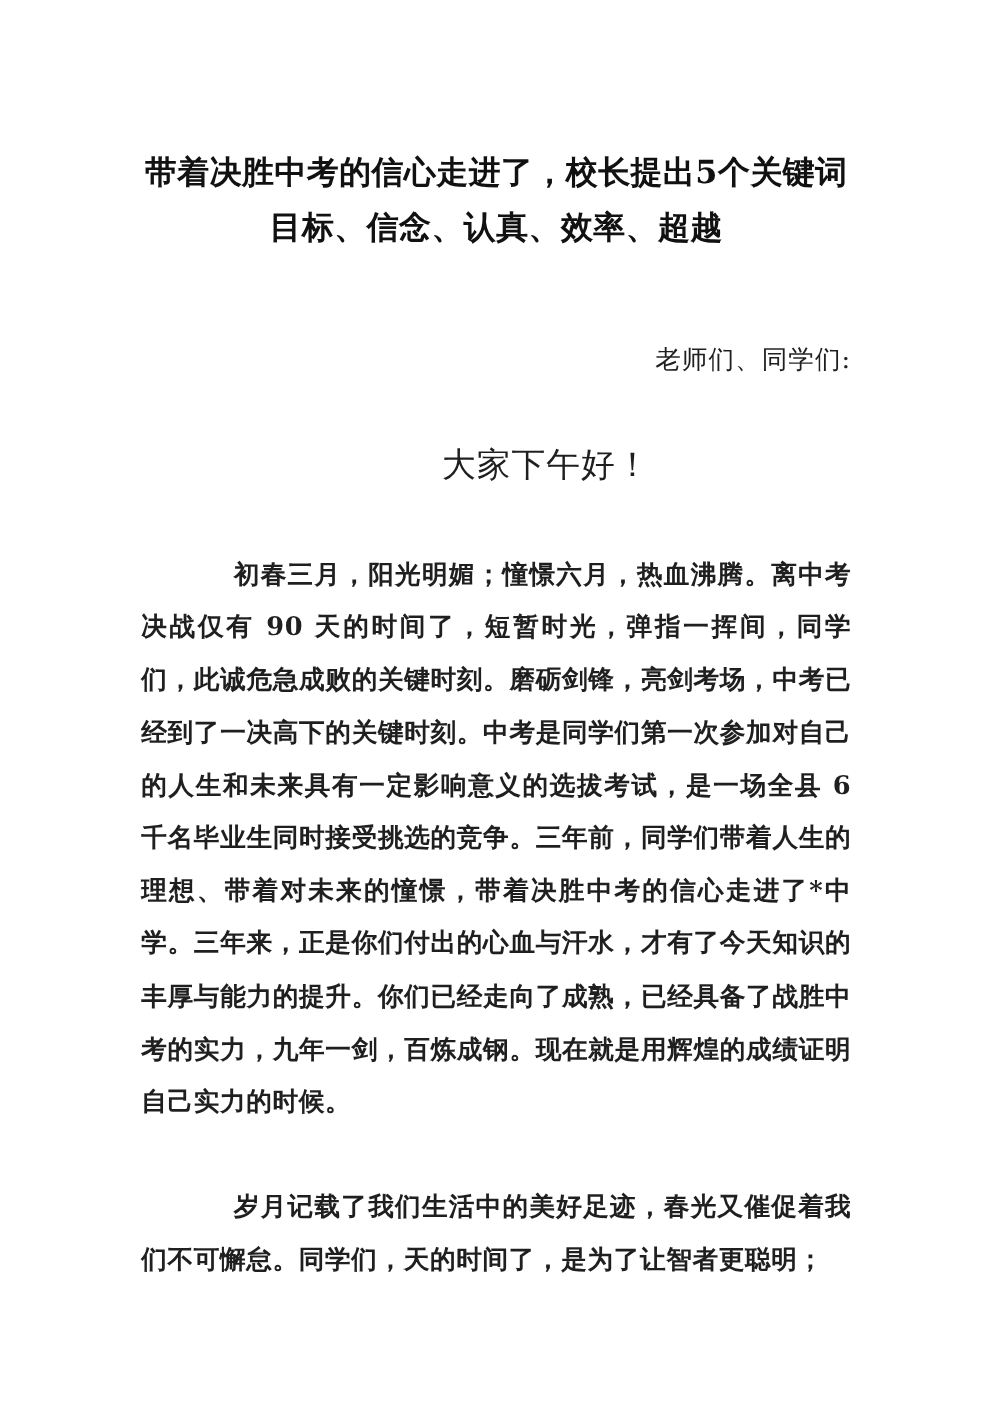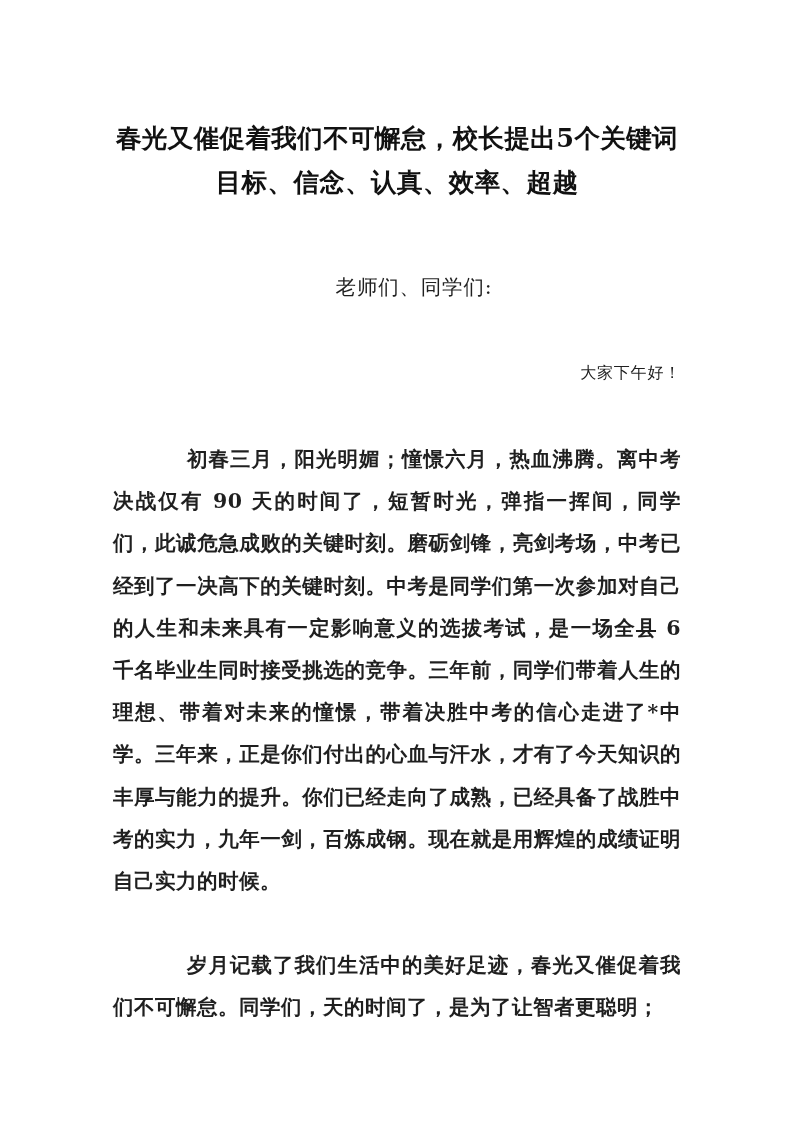--- a/index.html
+++ b/index.html
@@ -44,32 +44,32 @@
     color: #111111;
     word-break: break-all;
   }
 
   
   .salutation {
     margin: 0;
     padding-top: 62px;
     font-size: 20.5px;
     line-height: 42px;
-    text-align: center;
+    text-align: right;
     text-indent: 34px;
     letter-spacing: 0.8px;
     color: #1f1f1f;
   }
 
   .greeting {
     margin: 0;
     padding-top: 44px;
-    font-size: 16px;
+    font-size: 27px;
     line-height: 42px;
-    text-align: right;
+    text-align: center;
     text-indent: 80px;
     letter-spacing: 0.8px;
     color: #1f1f1f;
   }
 
   .body-para {
     margin: 0;
     padding-top: 44px;
     font-size: 20.5px;
     line-height: 42.2px;
@@ -87,21 +87,21 @@
   .body-para.tight {
     padding-top: 42px;
   }
 </style>
 </head>
 <body>
 
 <div class="page">
   <div class="content">
 
-    <h1 class="doc-title">春光又催促着我们不可懈怠，校长提出5个关键词目标、信念、认真、效率、超越</h1>
+    <h1 class="doc-title">带着决胜中考的信心走进了，校长提出5个关键词目标、信念、认真、效率、超越</h1>
 
     <p class="salutation">老师们、同学们:</p>
 
     <p class="greeting">大家下午好！</p>
 
     <p class="body-para">初春三月，阳光明媚；憧憬六月，热血沸腾。离中考决战仅有 90 天的时间了，短暂时光，弹指一挥间，同学们，此诚危急成败的关键时刻。磨砺剑锋，亮剑考场，中考已经到了一决高下的关键时刻。中考是同学们第一次参加对自己的人生和未来具有一定影响意义的选拔考试，是一场全县 6 千名毕业生同时接受挑选的竞争。三年前，同学们带着人生的理想、带着对未来的憧憬，带着决胜中考的信心走进了*中学。三年来，正是你们付出的心血与汗水，才有了今天知识的丰厚与能力的提升。你们已经走向了成熟，已经具备了战胜中考的实力，九年一剑，百炼成钢。现在就是用辉煌的成绩证明自己实力的时候。</p>
 
     <p class="body-para tight">岁月记载了我们生活中的美好足迹，春光又催促着我们不可懈怠。同学们，天的时间了，是为了让智者更聪明；</p>
 
   </div>

